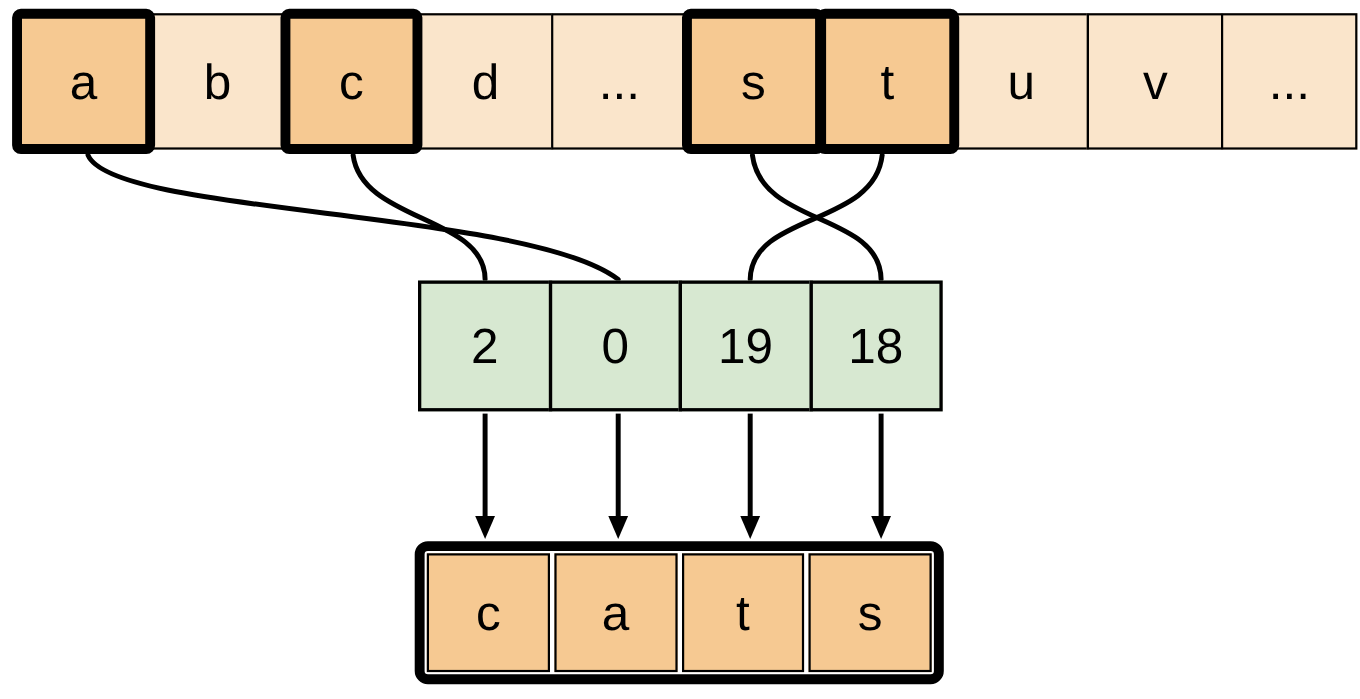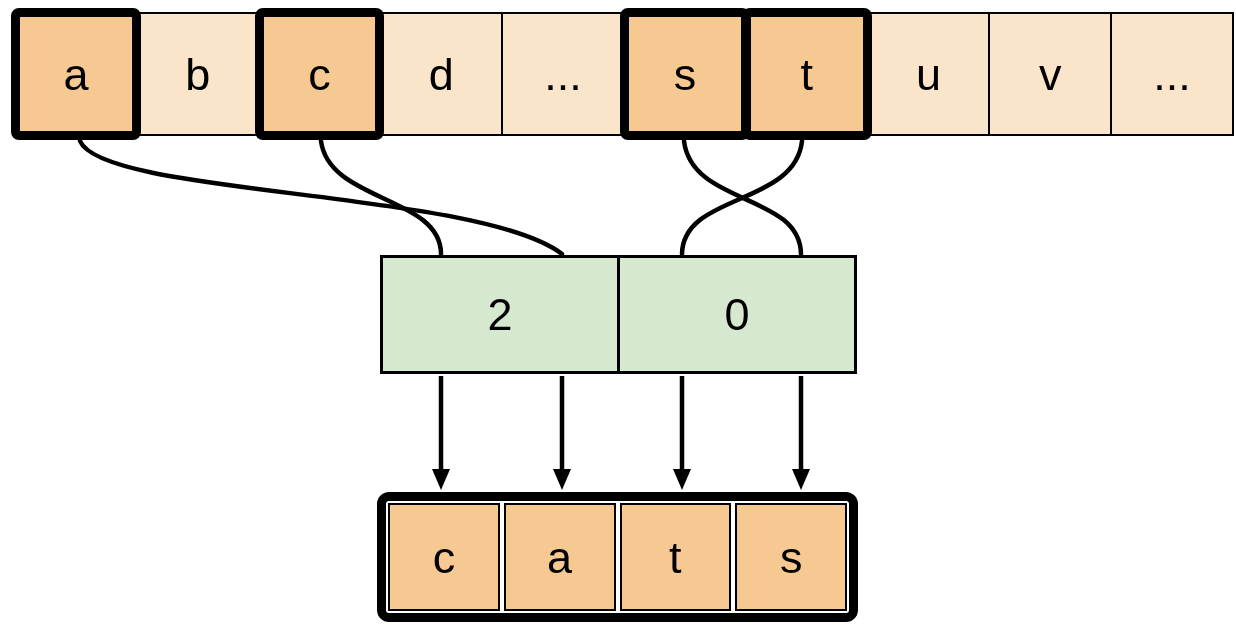--- a/index.html
+++ b/index.html
@@ -86,20 +86,22 @@
     <div class="cell hl">s</div>
     <div class="cell hl">t</div>
     <div class="cell">u</div>
     <div class="cell">v</div>
     <div class="cell">...</div>
   </div>
 
   <div class="index-row">
     <div class="cell">2</div>
     <div class="cell">0</div>
+    <div class="cell">19</div>
+    <div class="cell">18</div>
   </div>
 
   <div class="output-row">
     <div class="cell">c</div>
     <div class="cell">a</div>
     <div class="cell">t</div>
     <div class="cell">s</div>
   </div>
 
 </div>

